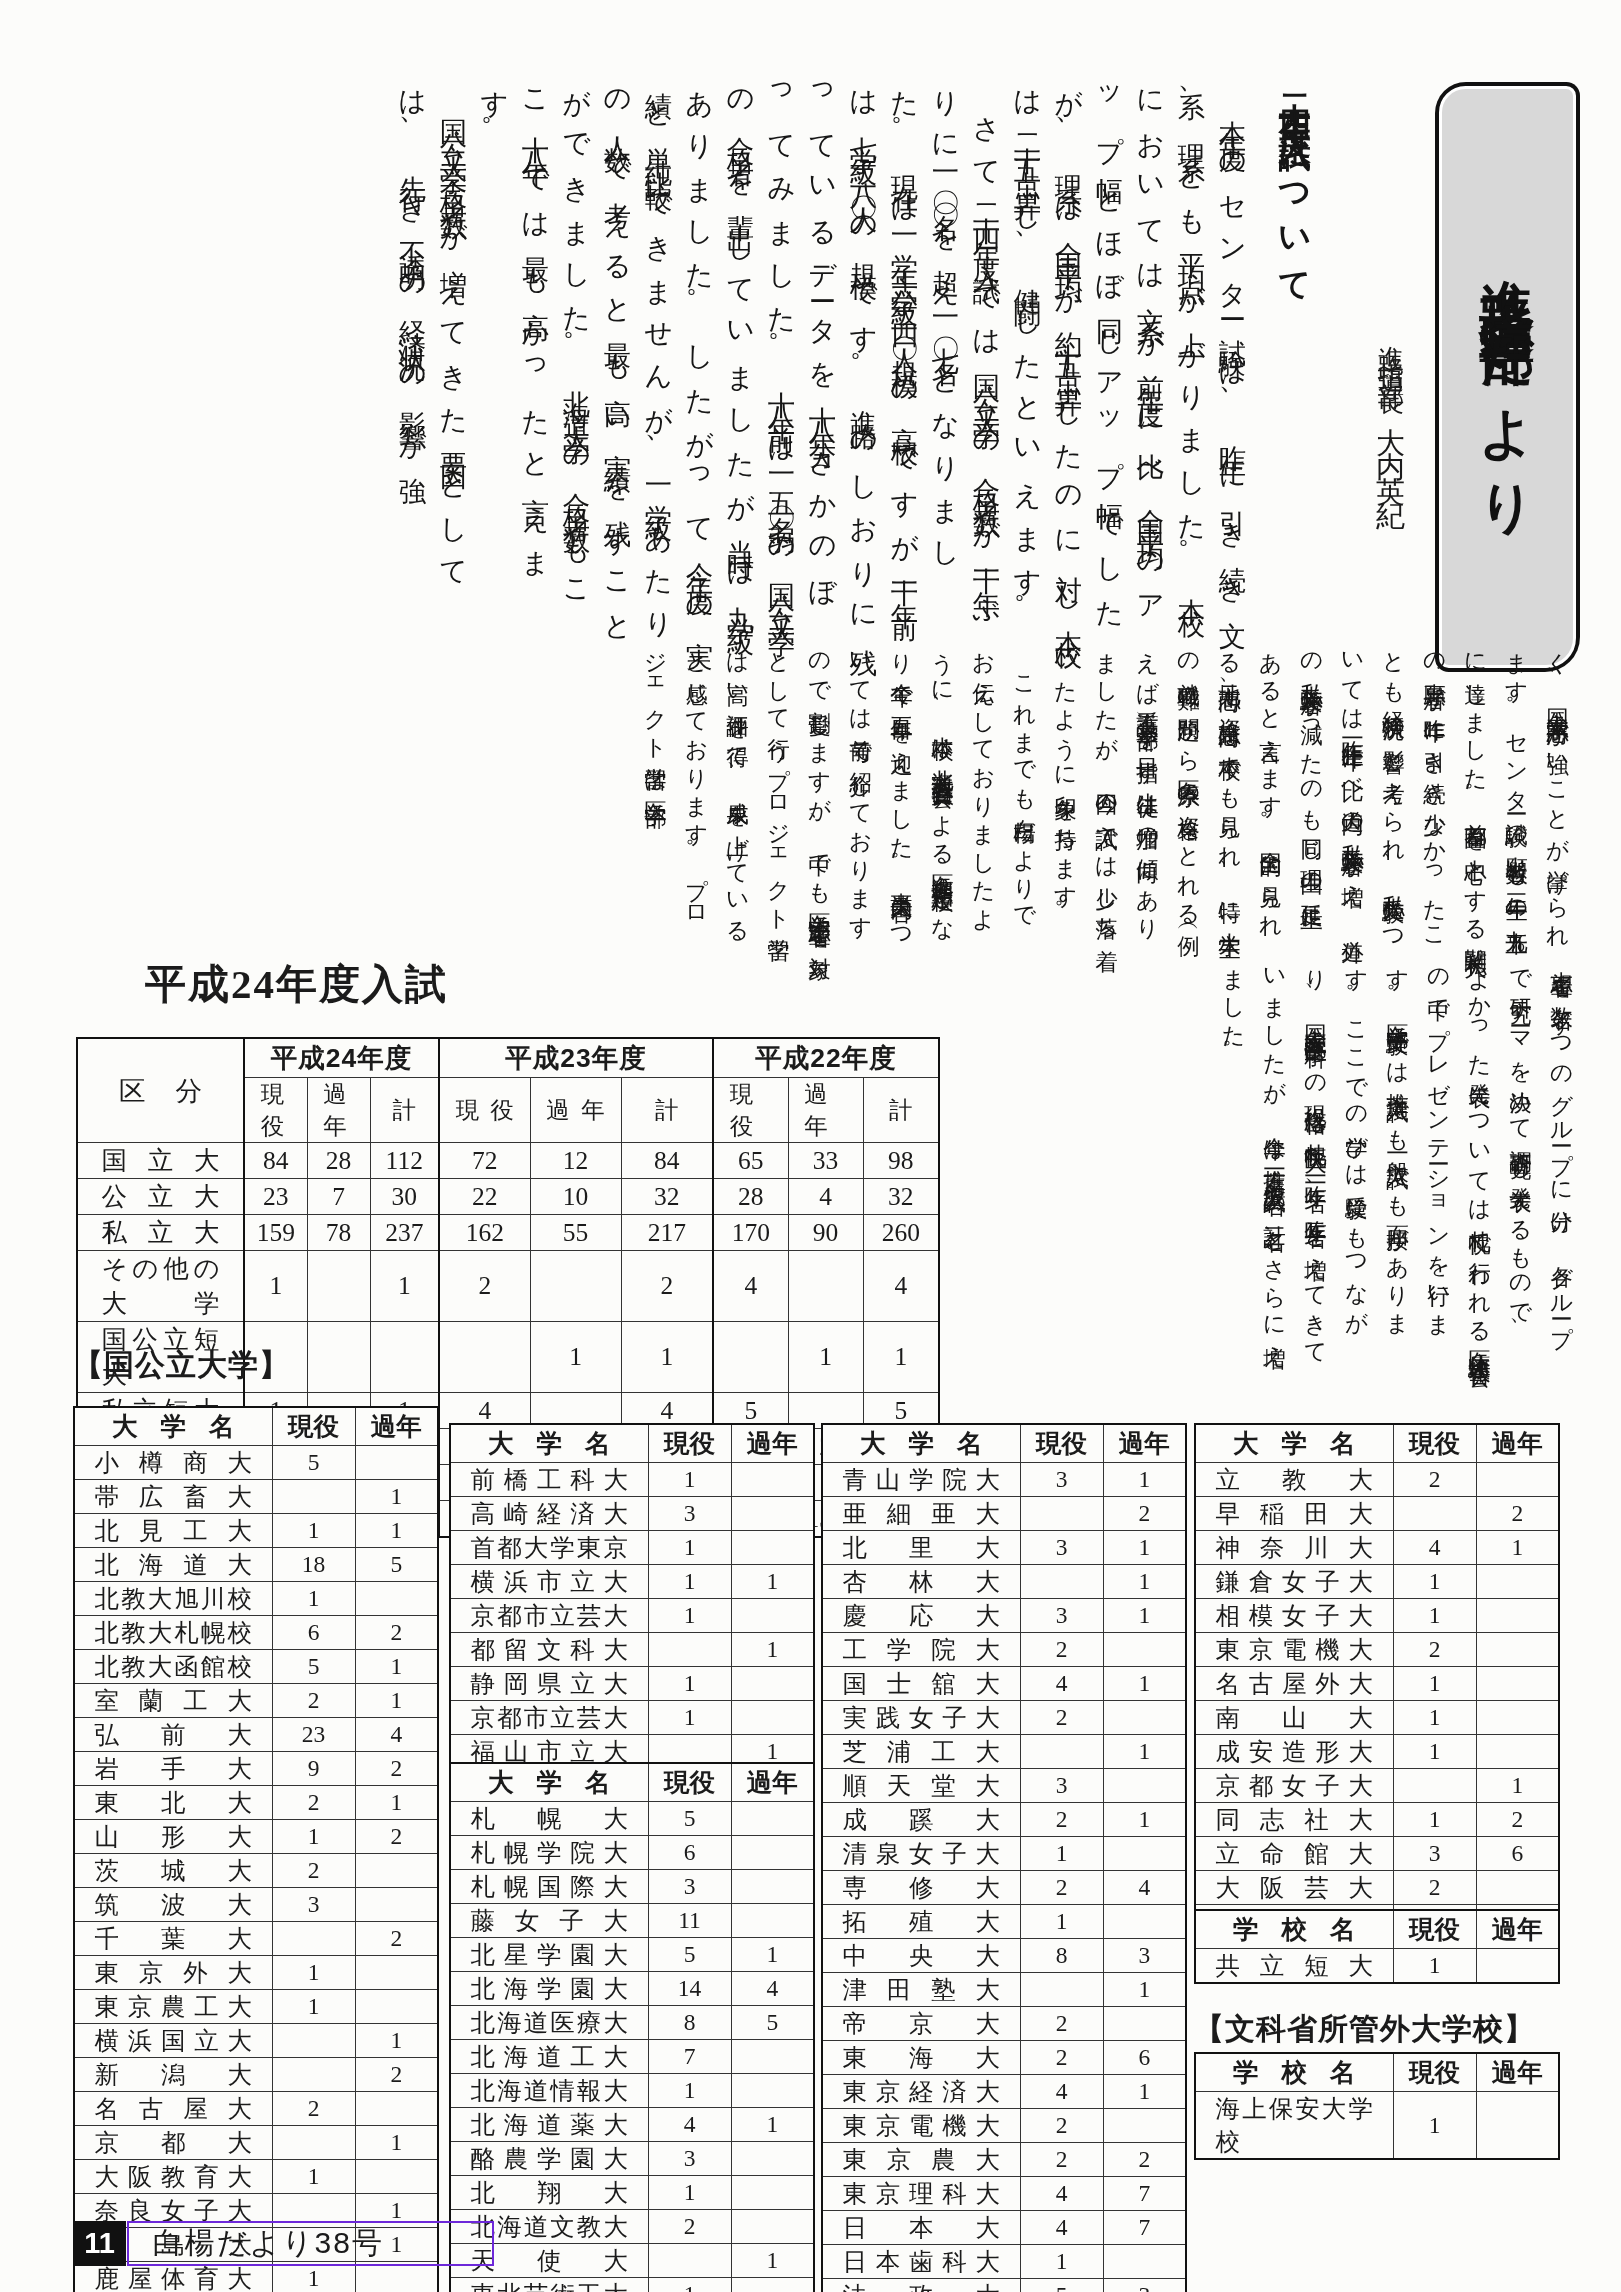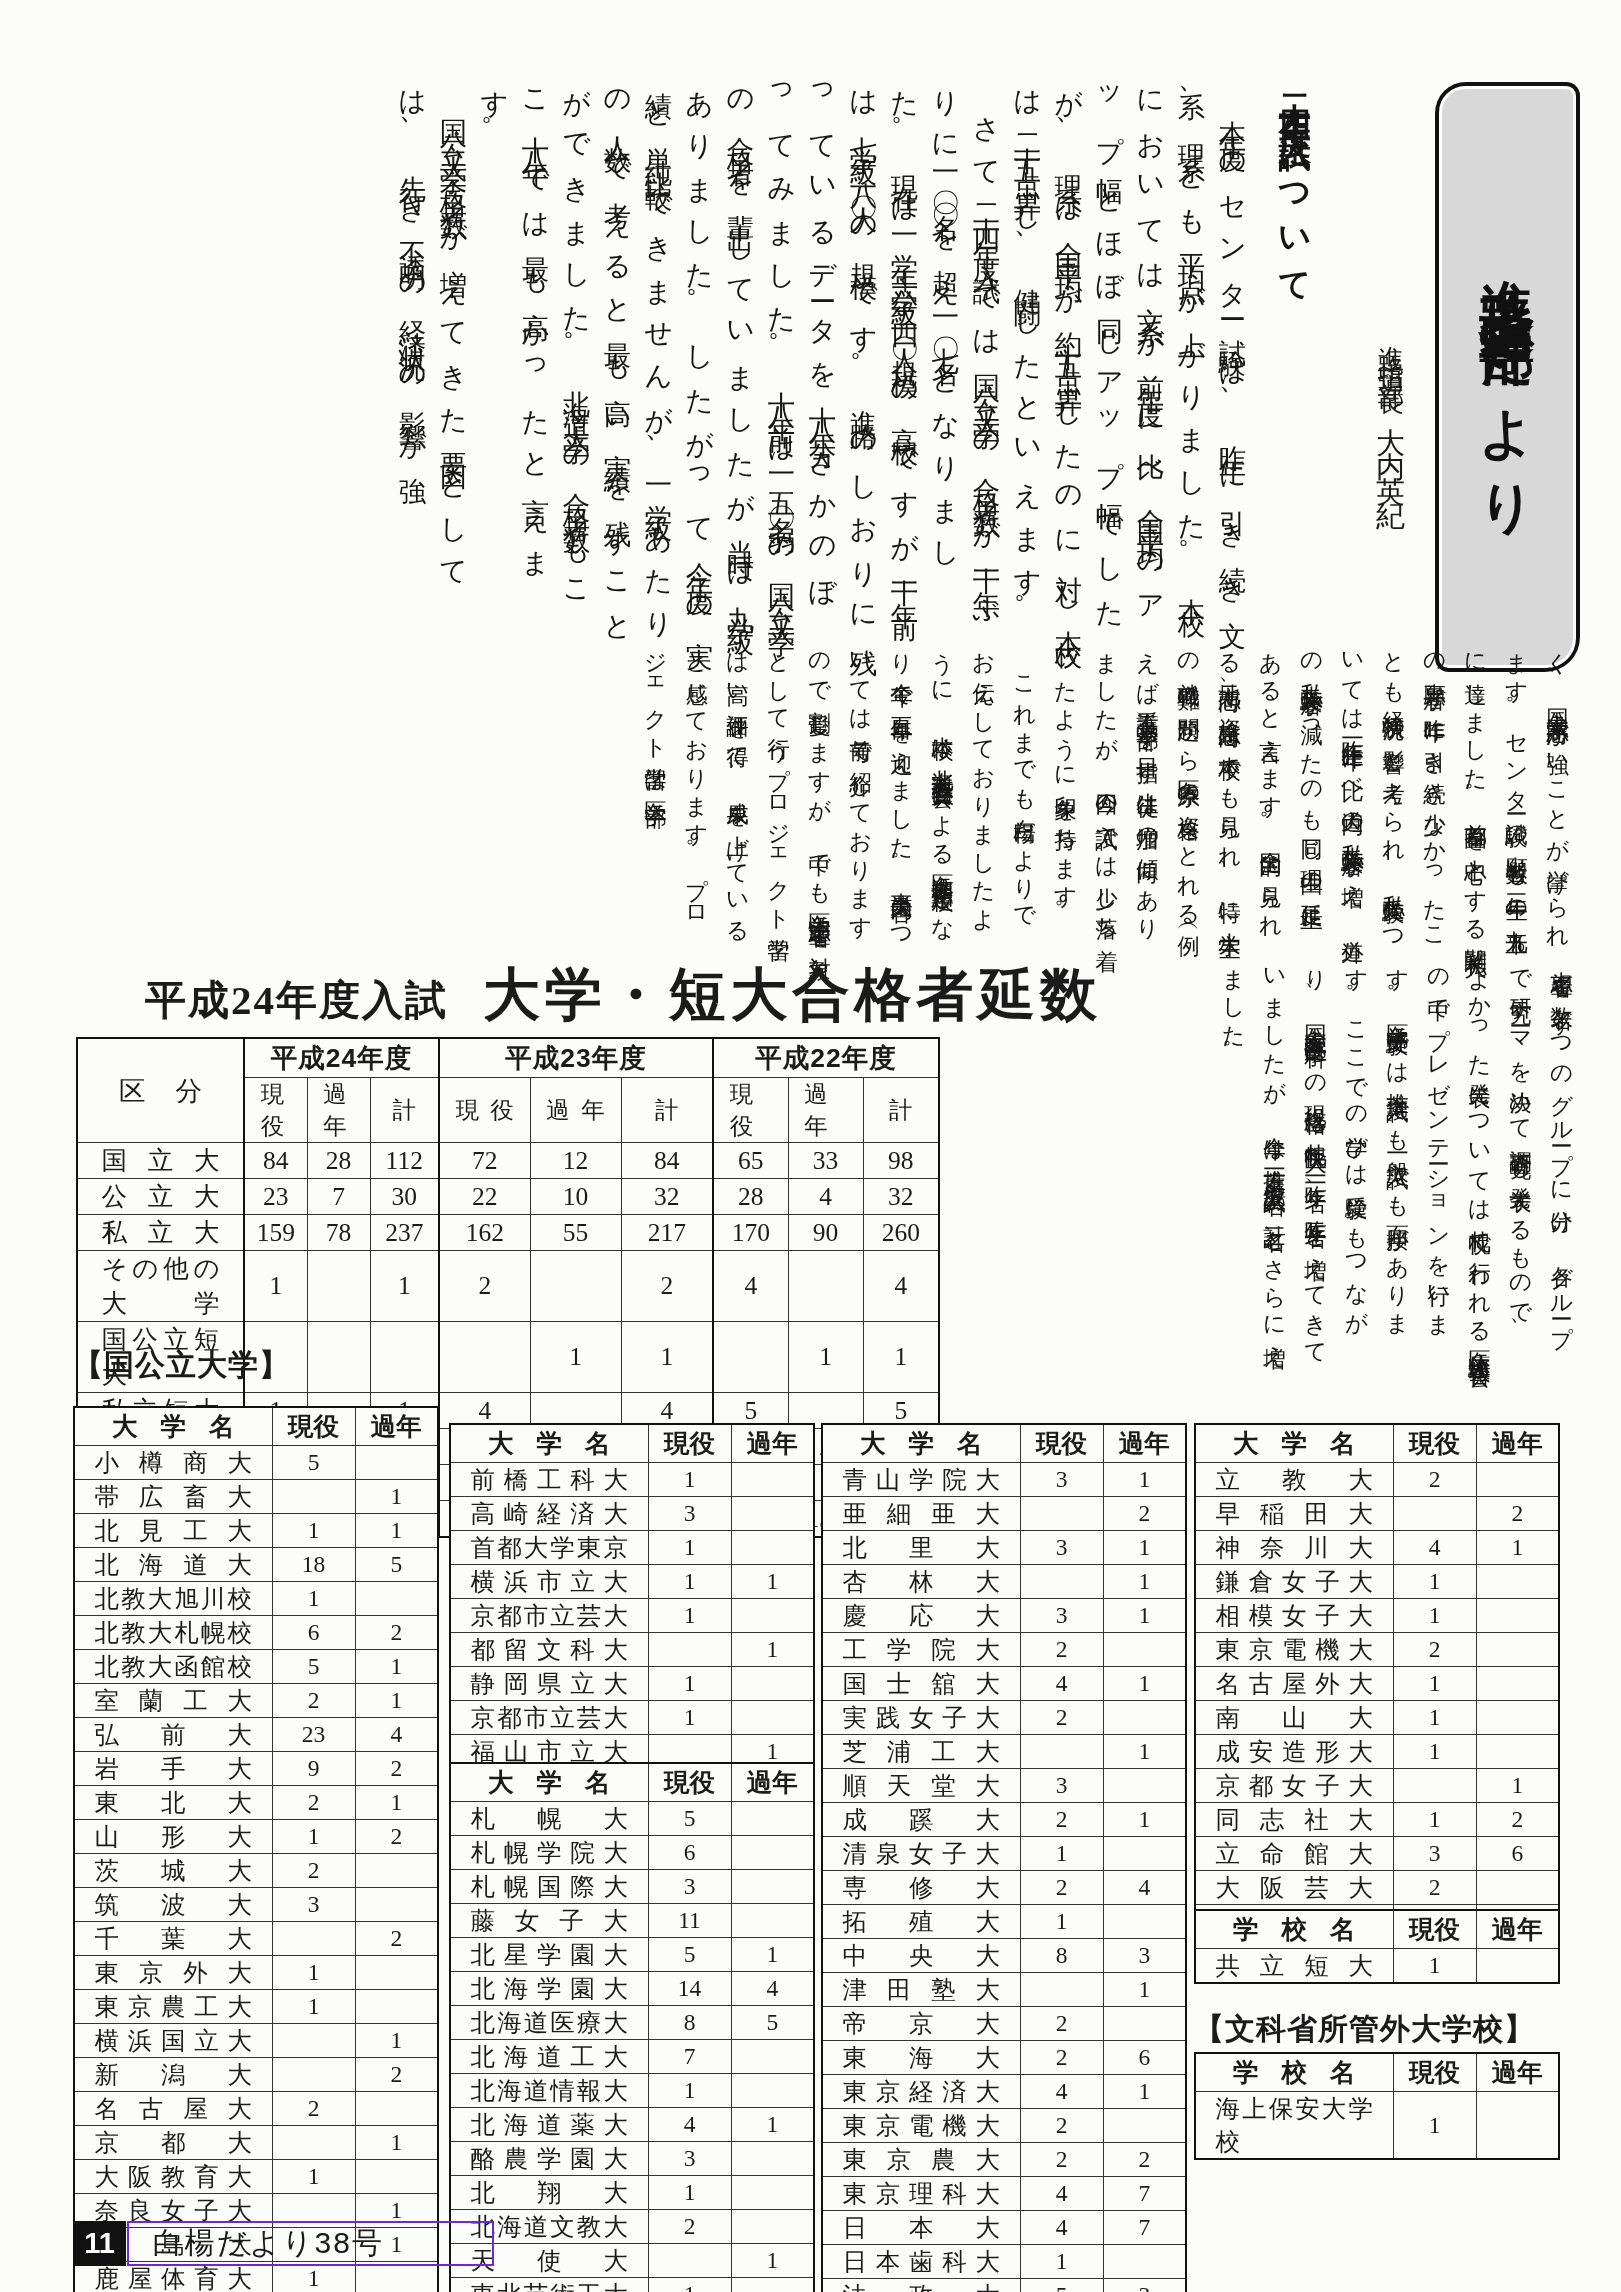--- a/index.html
+++ b/index.html
@@ -37,21 +37,21 @@
   
   .band { position:absolute; writing-mode:vertical-rl; color:#161616; }
   .band p { margin:0; text-indent:1em; }
   .band p.cont { text-indent:0; }
   #band1 { top:71px;  right:288px; width:1276px; height:572px; font-size:27.4px; line-height:41px; letter-spacing:11.8px; }
   #band1 h2 { margin:0 11.8px 0 15.7px; font-size:32px; font-weight:600; letter-spacing:6.9px; line-height:53px; }
   #band2 { top:637px; left:55px;  width:1523px; height:308px; font-size:22.5px; line-height:41px; letter-spacing:2.5px; }
   #band3 { top:953px; right:39px; width:643px;  height:412px; font-size:22.5px; line-height:41px; letter-spacing:2.5px; }
 
   
-  #table-title { position:absolute; top:957px; left:145px; display:flex; align-items:baseline; gap:35px; font-weight:bold; }
+  #table-title { position:absolute; top:957px; left:145px; display:flex; align-items:baseline; gap:56px; font-weight:bold; }
   #table-title .prefix { font-size:41px; letter-spacing:2px; }
   #table-title .main   { font-size:57px; letter-spacing:4.9px; }
 
   
   #summary {
     position:absolute; top:1037px; left:76px; width:863px;
     border-collapse:collapse; table-layout:fixed; border:2.9px solid #111;
   }
   #summary th, #summary td { border:1px solid #333; }
   #summary .gs { border-left:2px solid #111; }
@@ -138,21 +138,20 @@
   <div id="band2" class="band">
       <p class="cont">く、国公立大学志向が強いことが挙げられます。センター試験の出願者数も三年生の九十五％に達しました。首都圏を中心とする難関私大の専願者が昨年に引き続き少なかったことも経済状況の影響と考えられ、私大受験については昨年一昨年に比べ道内の私大受験者が増え、道外の私大受験者が減ったのも同じ理由の延長上にあると言えます。全国的に見られる地元志向、資格志向は本校でも見られ、特に大学生の就職難の問題から医療系の資格をとれる（例えば看護）大学・学部を目指す生徒は増加の傾向にありましたが、今回の入試では少し落ち着いたように印象を持ちます。</p>
       <p>これまでも白楊だよりでお伝えしておりましたように、本校は北海道教育委員会による医進類型指定校となり今年で五年目を迎えました。事業内容については前号で紹介しておりますので割愛しますが、中でも医学部志望者を対象として行うプロジェクト学習は高い評価を得て、成果を上げていると感じております。プロジェクト学習は医学部</p>
     </div>
   <div id="band3" class="band">
       <p class="cont">志望者を数名ずつのグループに分け、各グループで研究テーマを決めて調査研究し発表するもので、よかった発表については札幌で行われる医療体験報告会の中でプレゼンテーションを行います。医学部受験では推薦入試でも一般入試でも面接があります。ここでの学びは受験にもつながり、国公立大医学部医学科への現役合格は札幌医大へ一昨年一名、昨年二名と増えてきていましたが、今年は推薦一名・一般入試二名の計三名とさらに増えました。</p>
     </div>
 
   <div id="table-title">
     <span class="prefix">平成24年度入試</span>
-    <span class="main">大学・短大合格者延数</span>
   </div>
 
   <table id="summary">
     <colgroup>
       <col style="width:167px">
       <col style="width:63px">
         <col style="width:63px">
         <col style="width:69px">
       <col style="width:91px">
         <col style="width:91px">

